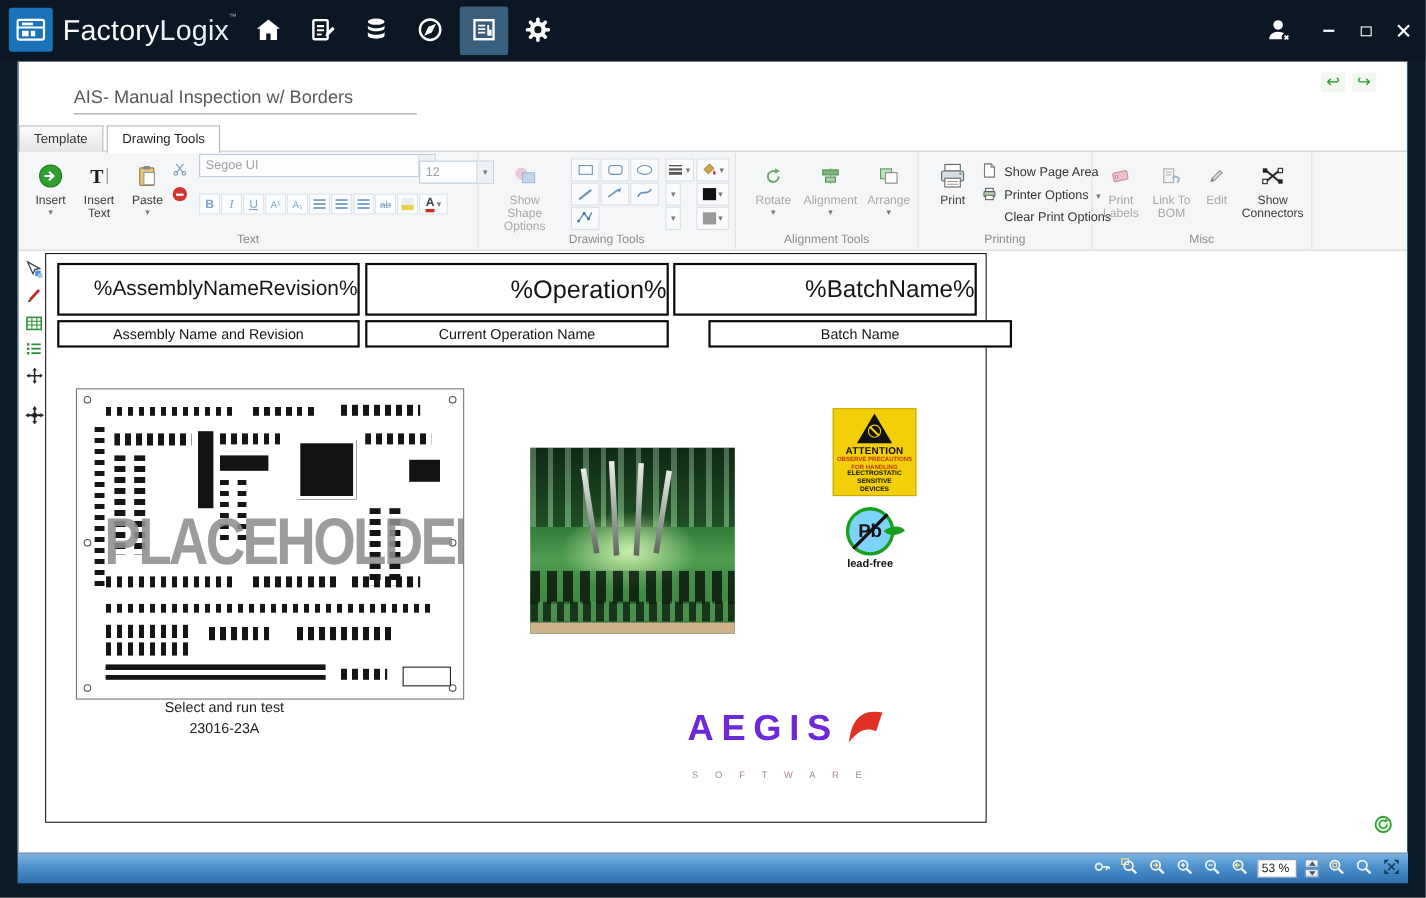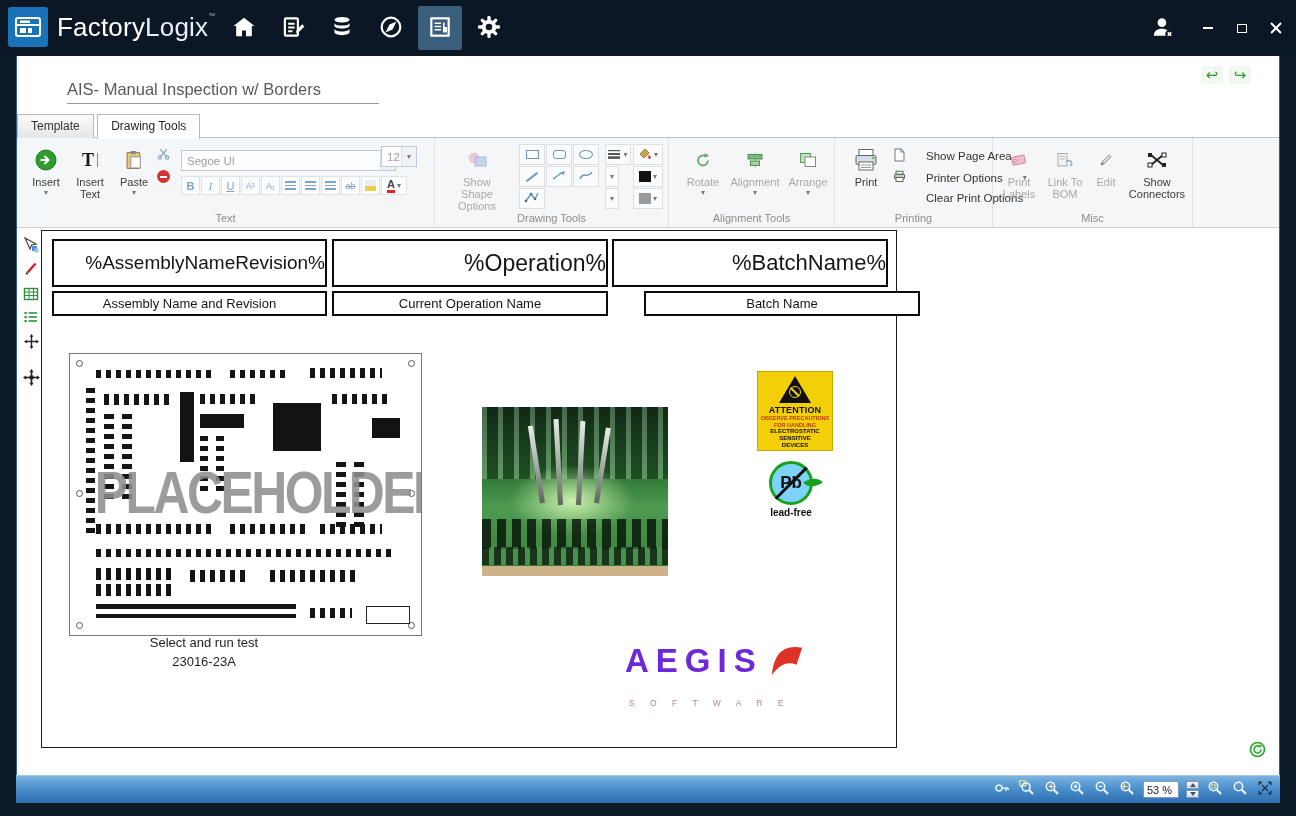--- a/index.html
+++ b/index.html
@@ -60,21 +60,21 @@
   .red-dot { width:13px; height:13px; border-radius:50%; background:#d23333; position:relative; }
   .red-dot::after { content:""; position:absolute; left:3px; top:5.5px; width:7px; height:2px; background:#fff; }
   .shpbtn { position:absolute; width:26px; height:21px; border:1px solid #dcdfe3; background:#fafbfc; display:flex; align-items:center; justify-content:center; cursor:pointer; }
   .shp-rect { width:13px; height:9px; border:1.5px solid #6d94b8; }
   .shp-round { width:13px; height:9px; border:1.5px solid #6d94b8; border-radius:3px; }
   .shp-ellipse { width:14px; height:9px; border:1.5px solid #6d94b8; border-radius:50%; }
   .shp-line { width:14px; height:2px; background:#6d94b8; transform:rotate(-38deg); }
   .ddbtn { position:absolute; height:21px; border:1px solid #dcdfe3; background:#fafbfc; display:flex; align-items:center; justify-content:center; gap:2px; cursor:pointer; }
   .swatch-k { width:12px; height:11px; background:#111; }
   .swatch-g { width:12px; height:11px; background:#9a9a9a; }
-  .optlink { position:absolute; display:flex; align-items:center; gap:20px; font-size:11.5px; color:#333; cursor:pointer; white-space:nowrap; }
+  .optlink { position:absolute; display:flex; align-items:center; gap:7px; font-size:11.5px; color:#333; cursor:pointer; white-space:nowrap; }
 
   
   .workspace { position:absolute; left:0; top:172px; width:100%; height:547px; background:#fff; }
   .side-tools { position:absolute; left:2px; top:0; width:26px; height:100%; }
   .stool { position:absolute; left:2px; width:20px; height:20px; border:none; background:transparent; display:flex; align-items:center; justify-content:center; cursor:pointer; }
   .canvas { position:absolute; left:24px; top:2px; width:856px; height:518px; border:1px solid #1c1c1c; background:#fff; }
 
   .fieldbox { position:absolute; height:48px; border:2px solid #0a0a0a; display:flex; align-items:center; justify-content:flex-end; color:#151515; background:#fff; cursor:pointer; }
   .capbox { position:absolute; height:25px; border:2px solid #0a0a0a; display:flex; align-items:center; justify-content:center; font-size:13px; color:#151515; background:#fff; cursor:pointer; }
 
@@ -271,27 +271,27 @@
               <span><svg width="13" height="13" viewBox="0 0 16 16">
                   <path stroke="#8aa4ba" stroke-width="1.5" d="M4 2.5l8 10M12 2.5l-8 10"></path>
                   <circle cx="3.5" cy="13" r="2" fill="none" stroke="#8aa4ba" stroke-width="1.4"></circle>
                   <circle cx="12.5" cy="13" r="2" fill="none" stroke="#8aa4ba" stroke-width="1.4"></circle>
                 </svg></span>
             </button>
           <button class="sbtn">
               <span class="red-dot"></span>
             </button>
         </div>
-        <div class="combo" style="left:164px;top:12px;width:215px">
+        <div class="combo" style="left:164px;top:2px;width:215px">
           <span>Segoe UI</span>
           <span class="cbox">
               <span class="caret">▾</span>
             </span>
         </div>
-        <div class="combo" style="left:364px;top:8px;width:36px">
+        <div class="combo" style="left:364px;top:8px;width:68px">
           <span>12</span>
           <span class="cbox">
               <span class="caret">▾</span>
             </span>
         </div>
         <div class="fmt-row">
           <button class="sq">
               <span class="b">B</span>
             </button>
           <button class="sq">

